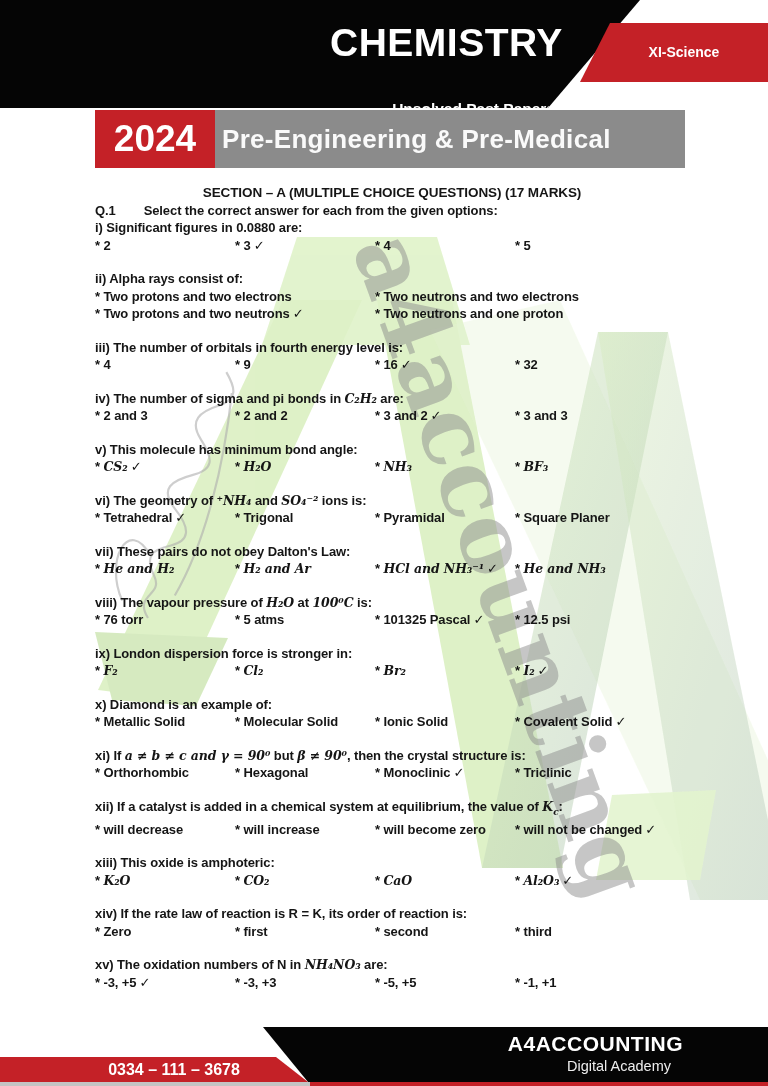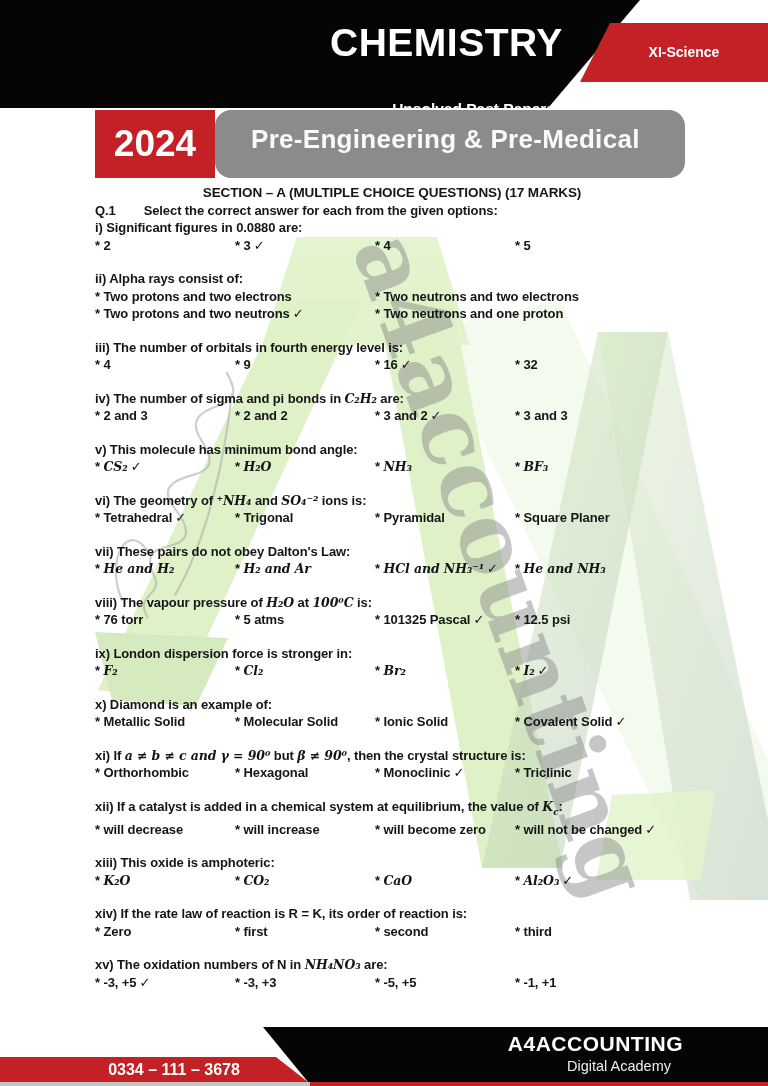--- a/index.html
+++ b/index.html
@@ -10,25 +10,25 @@
              clip-path:polygon(0 0,640px 0,548px 108px,0 108px);z-index:3;}
   .hdr-title{position:absolute;top:21px;left:330px;width:225px;text-align:right;
              font-size:39px;font-weight:bold;color:#fff;letter-spacing:.5px;}
   .hdr-sub{position:absolute;top:60px;left:330px;width:225px;text-align:right;
            font-size:15.5px;font-weight:bold;color:#fff;margin-top:40px;}
   .hdr-red{position:absolute;top:23px;left:572px;width:196px;height:59px;background:var(--accent_red);
            clip-path:polygon(38px 0,100% 0,100% 100%,8px 100%);z-index:4;}
   .hdr-red span{display:block;line-height:59px;text-align:center;padding-left:28px;
                 font-size:14px;font-weight:bold;color:#fff;}
   
-  .banner{position:absolute;top:110px;left:95px;height:68px;display:flex;z-index:3;}
+  .banner{position:absolute;top:110px;left:95px;height:58px;display:flex;z-index:3;}
   .banner .yr{width:120px;background:var(--accent_red);color:#fff;font-size:37px;font-weight:bold;
               display:flex;align-items:center;justify-content:center;}
   .banner .bn{width:470px;background:var(--banner_gray);color:#fafafa;font-size:26px;font-weight:bold;
-              line-height:58px;padding-left:36px;box-sizing:border-box;letter-spacing:.3px;border-radius:16px;}
+              line-height:58px;padding-left:7px;box-sizing:border-box;letter-spacing:.3px;}
   
   .wm{position:absolute;inset:0;z-index:1;pointer-events:none;}
   
   .content{position:absolute;left:95px;top:184px;width:612px;z-index:2;font-size:13px;
            font-weight:bold;letter-spacing:-.1px;line-height:17.5px;}
   .sec-head{text-align:center;font-size:13.5px;margin-left:-18px;}
   .q1{display:flex;}
   .q1 .lbl{margin-right:28px;}
   .qblock{margin-top:16px;}
   .qblock:first-of-type{margin-top:0;}

